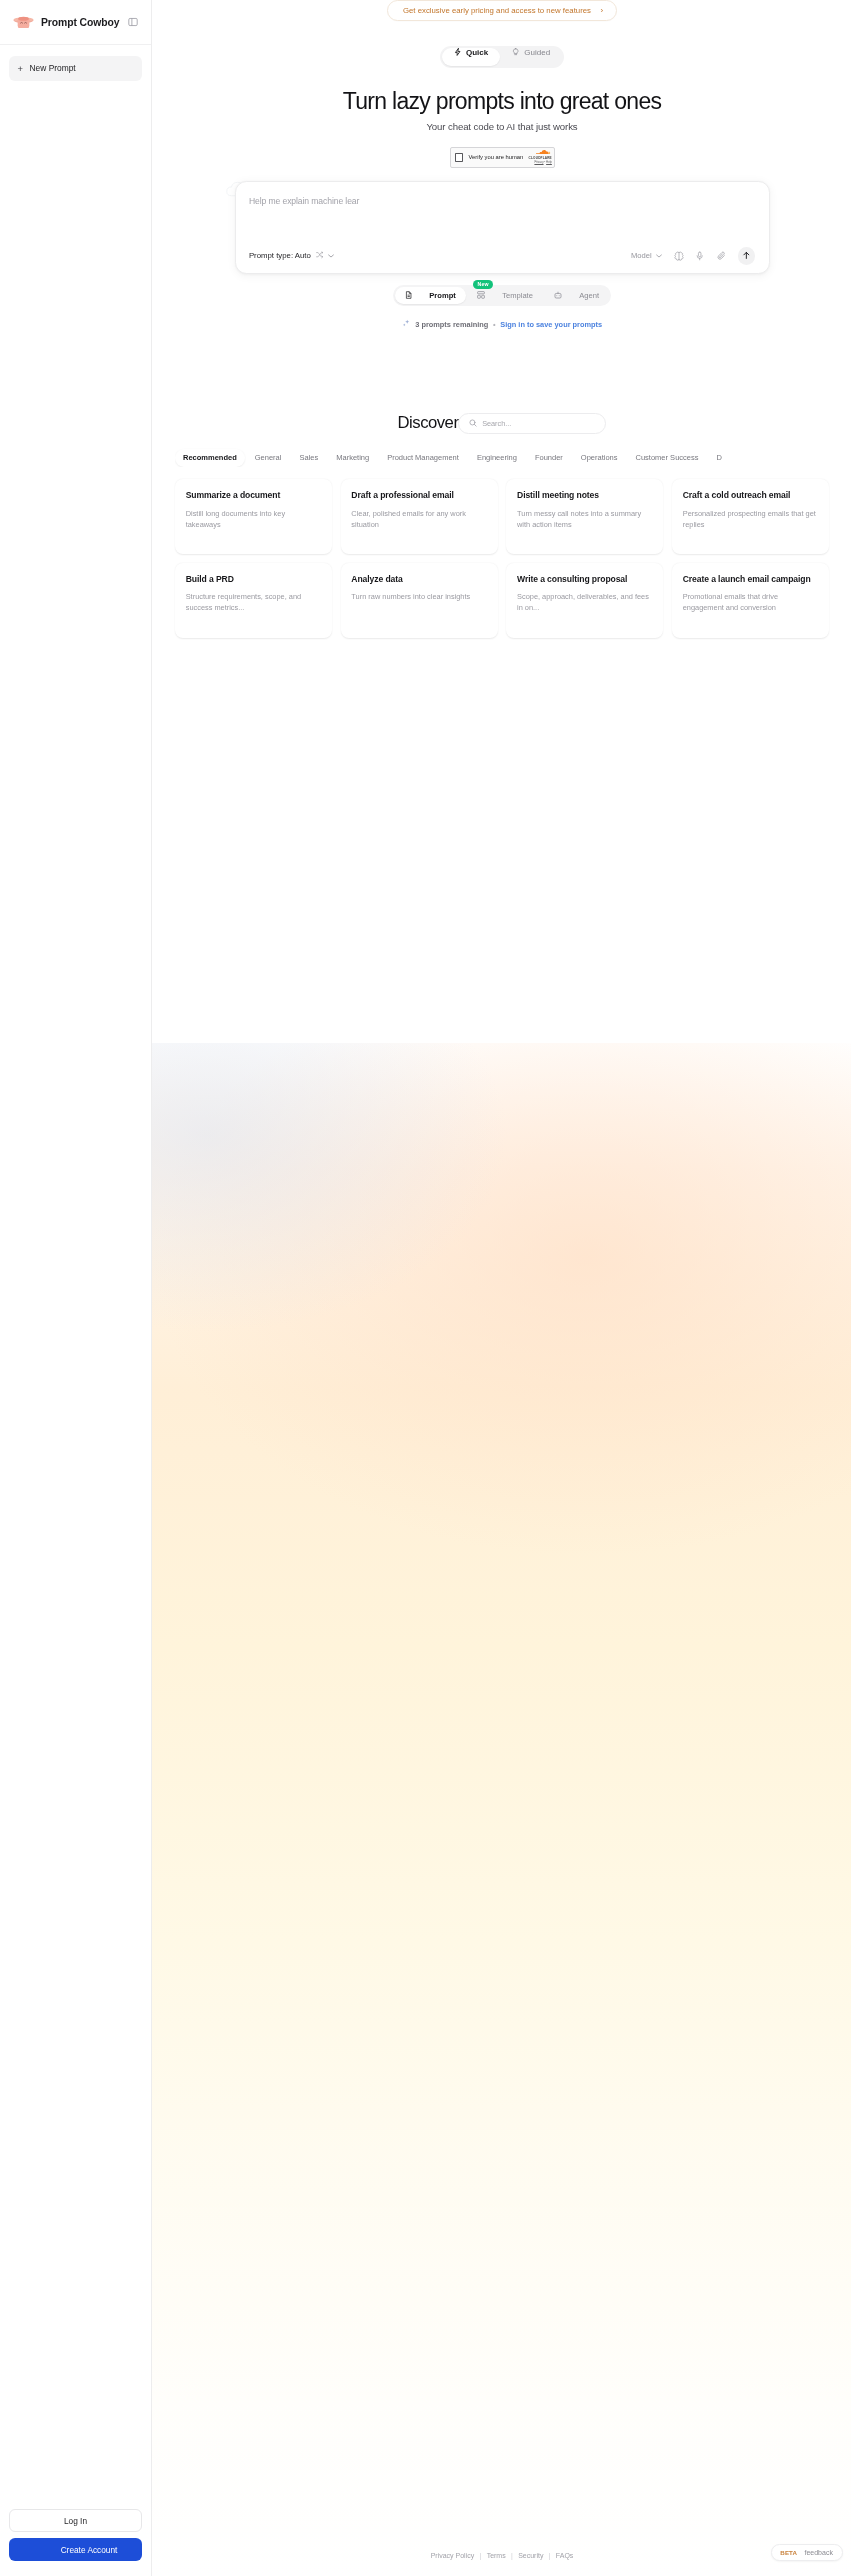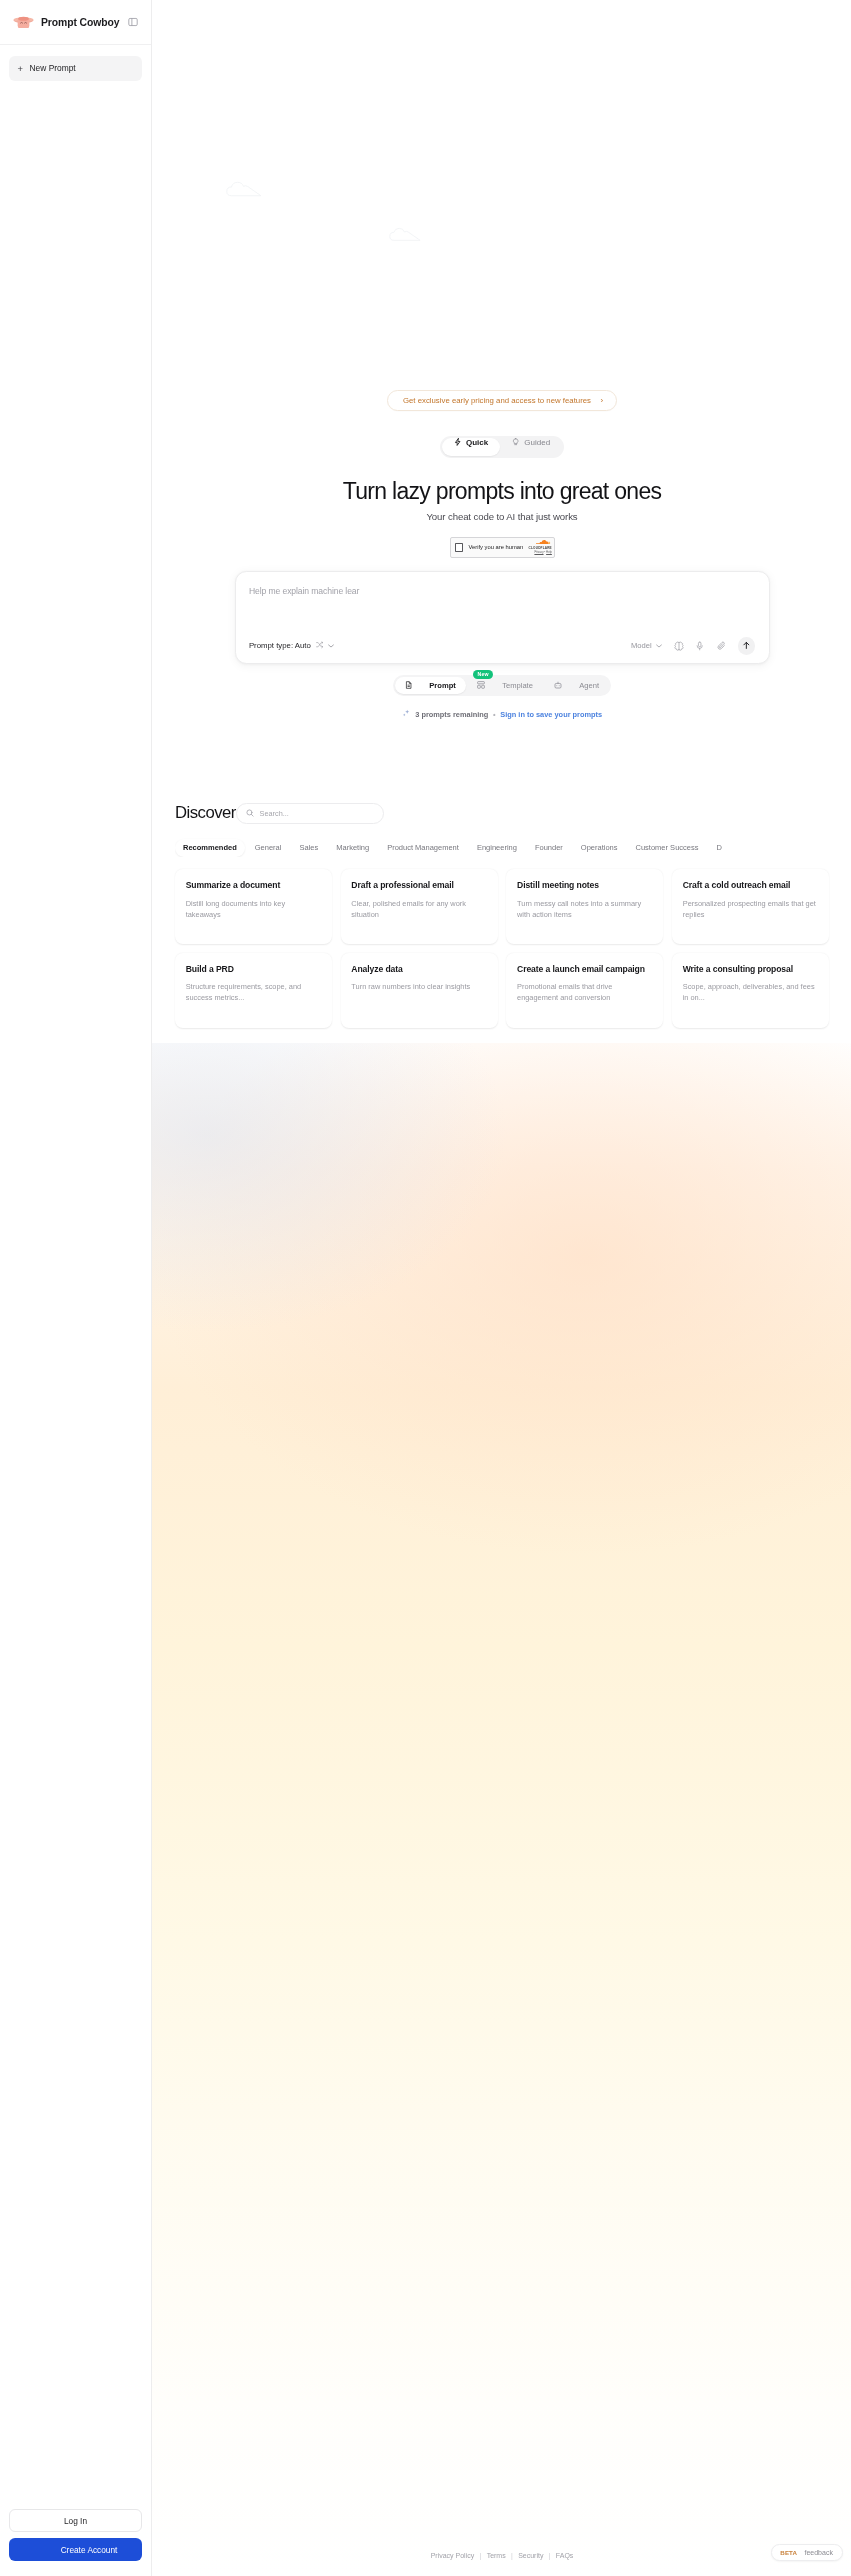--- a/index.html
+++ b/index.html
@@ -151,21 +151,21 @@
   }
 
   .page {
     position: relative;
     z-index: 2;
     width: 700px;
     min-height: 2576px;
   }
 
   
-  .promo-wrap { display: flex; justify-content: center; padding-top: 390px; }
+  .promo-wrap { display: flex; justify-content: center; }
   .promo {
     display: inline-flex;
     align-items: center;
     gap: 9.4px;
     height: 21px;
     padding: 0 12.7px 0 14.7px;
     border: 0.7px solid #f2e7da;
     border-radius: 668px;
     background: #ffffff;
     color: #c2762c;
@@ -400,21 +400,21 @@
   .quota a { color: #4d83df; text-decoration: none; cursor: pointer; }
 
   
   .discover {
     margin-top: 83px;
     padding: 0 23px 0 23px;
   }
   .disc-head {
     display: flex;
     align-items: center;
-    justify-content: flex-start;
+    justify-content: center;
   }
   .disc-title {
     font-size: 16.7px;
     font-weight: 400;
     letter-spacing: -0.5px;
     color: #131316;
   }
   .search {
     width: 148px;
     height: 21px;
@@ -803,26 +803,26 @@
           </div>
           <div class="card">
             <div class="card-title">Build a PRD</div>
             <div class="card-desc">Structure requirements, scope, and success metrics...</div>
           </div>
           <div class="card">
             <div class="card-title">Analyze data</div>
             <div class="card-desc">Turn raw numbers into clear insights</div>
           </div>
           <div class="card">
+            <div class="card-title">Write a consulting proposal</div>
+            <div class="card-desc">Scope, approach, deliverables, and fees in on...</div>
+          </div>
+          <div class="card">
             <div class="card-title">Create a launch email campaign</div>
             <div class="card-desc">Promotional emails that drive engagement and conversion</div>
-          </div>
-          <div class="card">
-            <div class="card-title">Write a consulting proposal</div>
-            <div class="card-desc">Scope, approach, deliverables, and fees in on...</div>
           </div>
         </div>
       </section>
 
       <div class="foot">
         <div class="foot-links">
           <span class="lnk">Privacy Policy</span>
           <span class="sep">|</span>
           <span class="lnk">Terms</span>
           <span class="sep">|</span>

